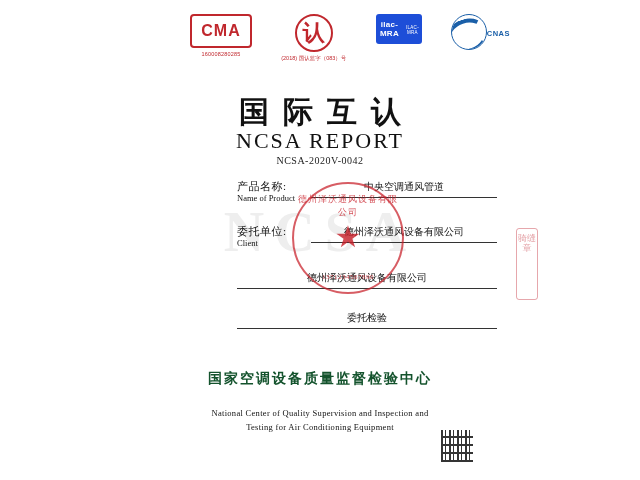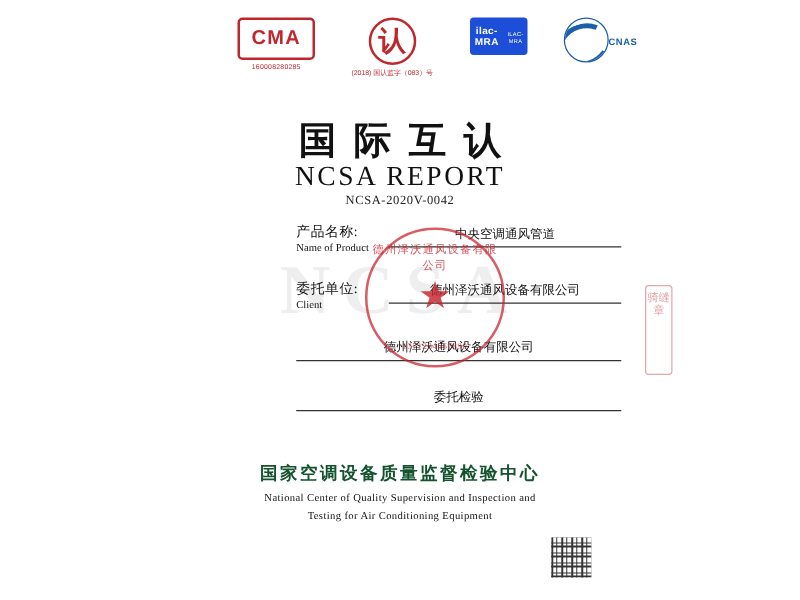--- a/index.html
+++ b/index.html
@@ -272,21 +272,21 @@
     font-weight: bold;
     letter-spacing: 2px;
     font-family: "Liberation Serif", serif;
     color: #14532d;
   }
   .footer .org-en1,
   .footer .org-en2 {
     font-size: 8.5px;
     font-family: "Liberation Serif", serif;
     color: #111;
-    margin-top: 5px;
+    margin-top: 20px;
     letter-spacing: 0.3px;
   }
   .footer .org-en2 {
     margin-top: 4px;
   }
 
   
   .watermark {
     position: absolute;
     top: 200px;

